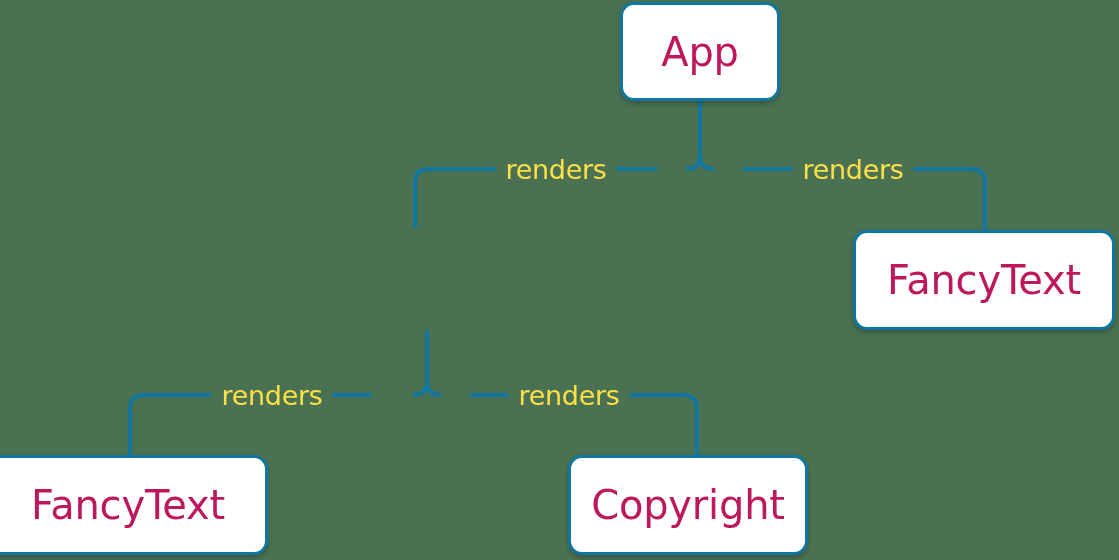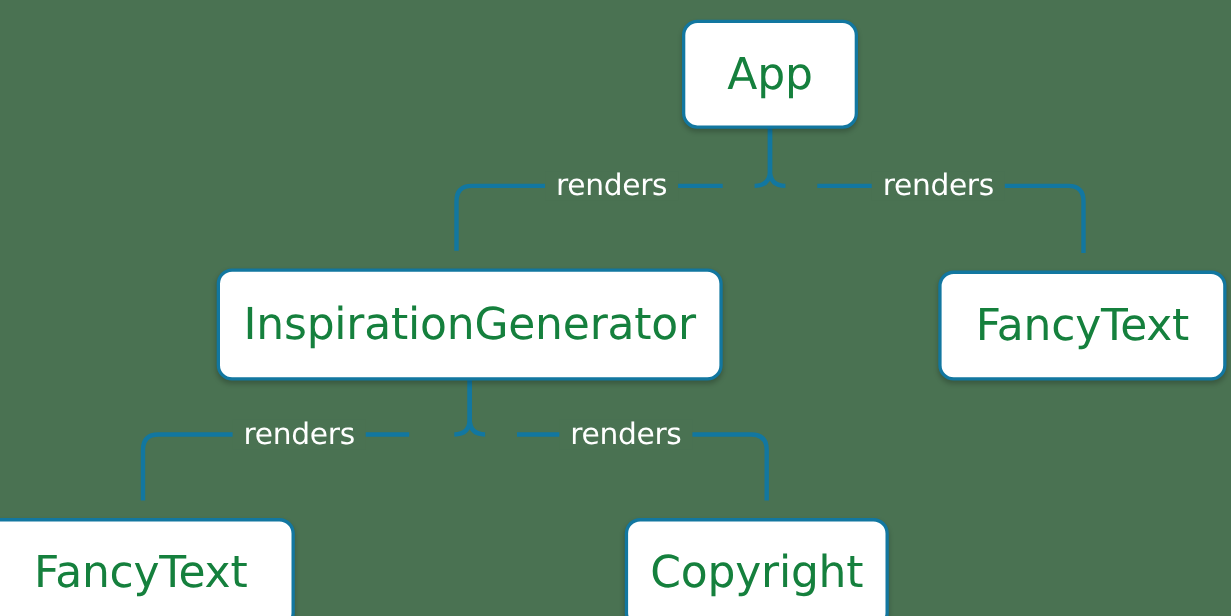--- a/index.html
+++ b/index.html
@@ -28,36 +28,35 @@
   }
   .node {
     position: absolute;
     box-sizing: border-box;
     background: #ffffff;
     border: 3px solid #1277a0;
     border-radius: 14px;
     display: flex;
     align-items: center;
     justify-content: center;
-    color: #15803d;
+    color: #be185d;
     font-family: "DejaVu Sans", "Liberation Sans", sans-serif;
     font-size: 40px;
     font-weight: 400;
     letter-spacing: -0.2px;
     box-shadow: 0 3px 5px rgba(0,0,0,0.22);
     z-index: 2;
-    margin-top: 16px;
   }
   .node-label {
     white-space: nowrap;
     line-height: 1;
   }
   .edge-label {
     position: absolute;
-    color: #ffffff;
+    color: #fde047;
     font-family: "DejaVu Sans", "Liberation Sans", sans-serif;
     font-size: 27px;
     font-weight: 500;
     letter-spacing: -0.3px;
     line-height: 1;
     background: #4a7252;
     padding: 0 10px;
     white-space: nowrap;
     z-index: 3;
   }
@@ -83,23 +82,20 @@
       <path d="M 372 395 L 144 395 Q 130 395 130 409 L 130 455"></path>
 
       <path d="M 470 395 L 683 395 Q 697 395 697 409 L 697 455"></path>
     </g>
   </svg>
 
   <div class="node" style="left:620px; top:2px; width:160px; height:99px;">
     <span class="node-label">App</span>
   </div>
 
-  <div class="node" style="left:197px; top:228px; width:460px; height:102px;">
-    <span class="node-label">InspirationGenerator</span>
-  </div>
 
   <div class="node" style="left:853px; top:230px; width:262px; height:100px;">
     <span class="node-label">FancyText</span>
   </div>
 
   <div class="node" style="left:-48px; top:455px; width:316px; height:100px;">
     <span class="node-label" style="margin-left:36px;">FancyText</span>
   </div>
 
   <div class="node" style="left:568px; top:455px; width:240px; height:100px;">

